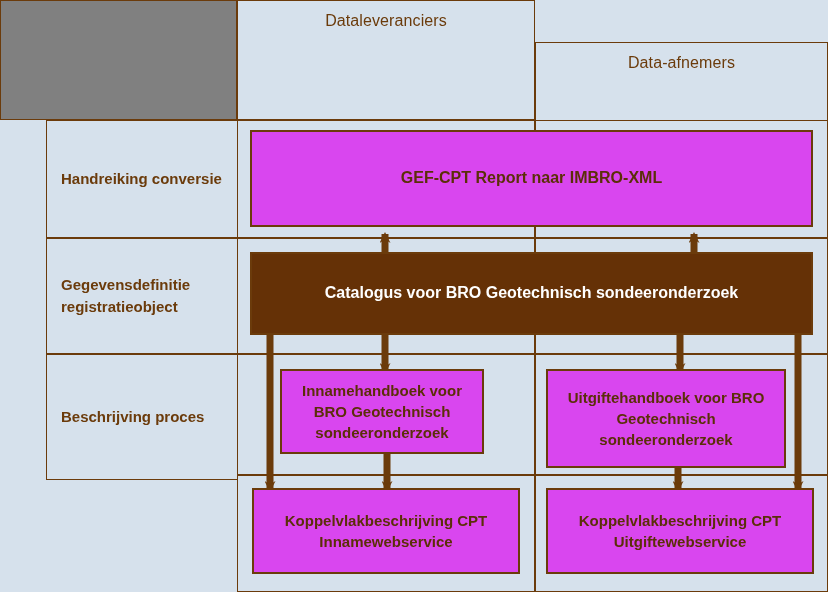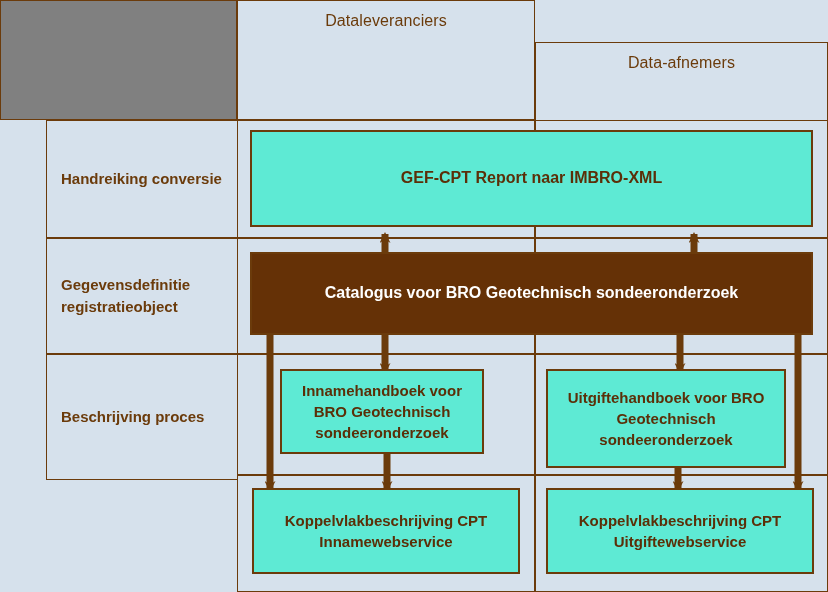--- a/index.html
+++ b/index.html
@@ -69,21 +69,21 @@
   .box {
     position: absolute;
     box-sizing: border-box;
     border: 2px solid #6b3b0b;
     display: flex;
     align-items: center;
     justify-content: center;
     text-align: center;
   }
   .box-tan {
-    background: #5eead4;
+    background: #d946ef;
     align-items: center;
   }
   .box-darkbrown {
     background: #653106;
   }
   .box-label {
     font-size: 15px;
     font-weight: bold;
     color: #5b2f08;
     line-height: 1.42;

